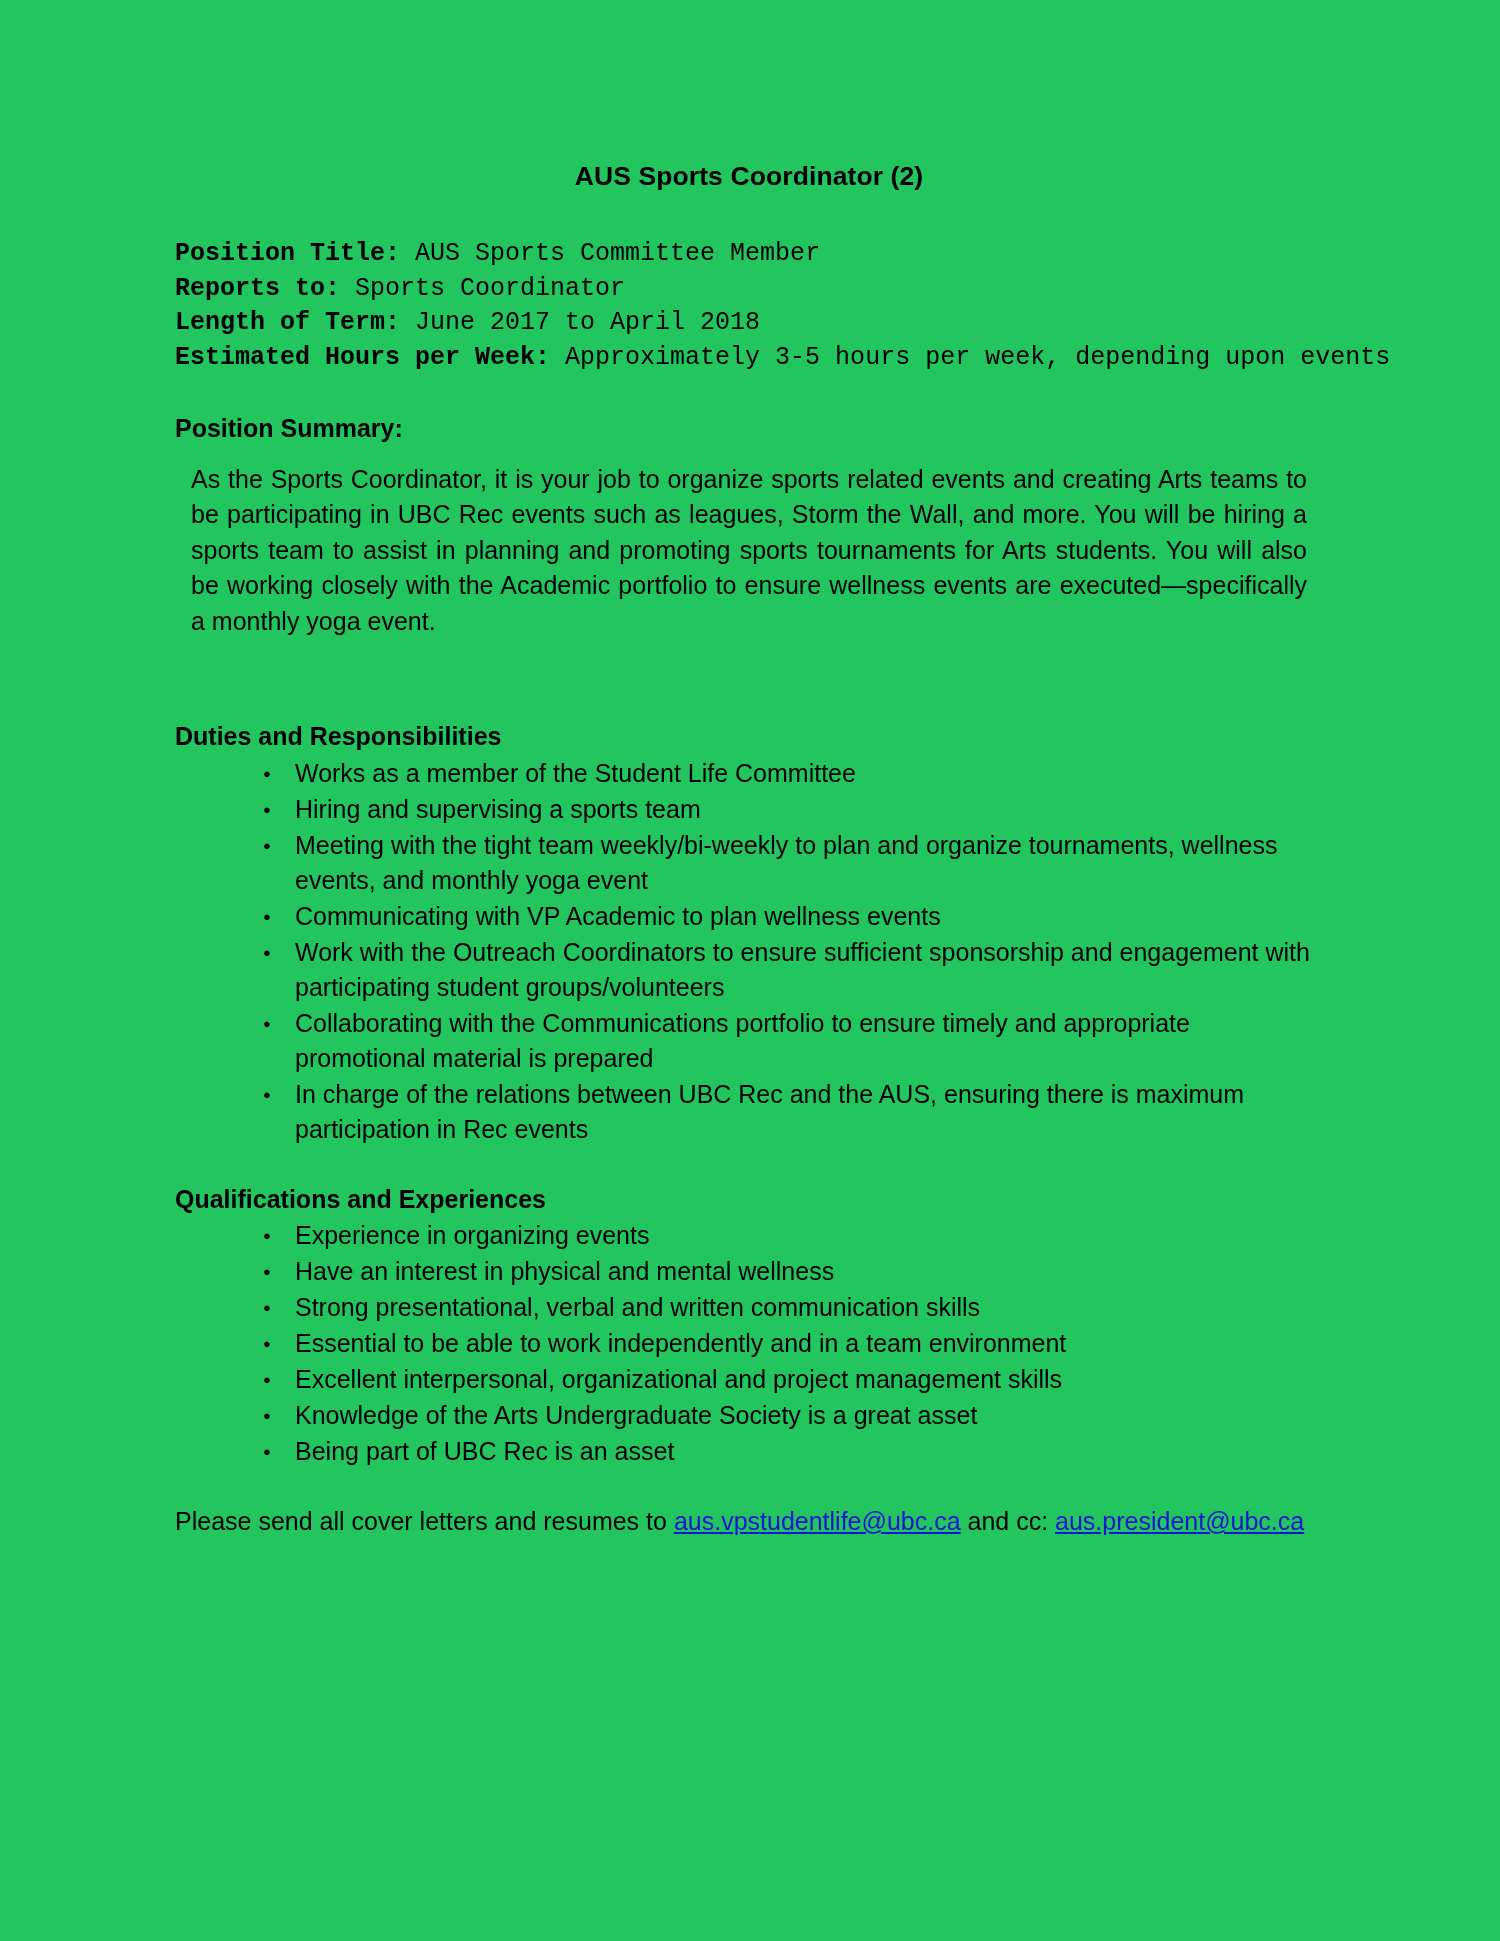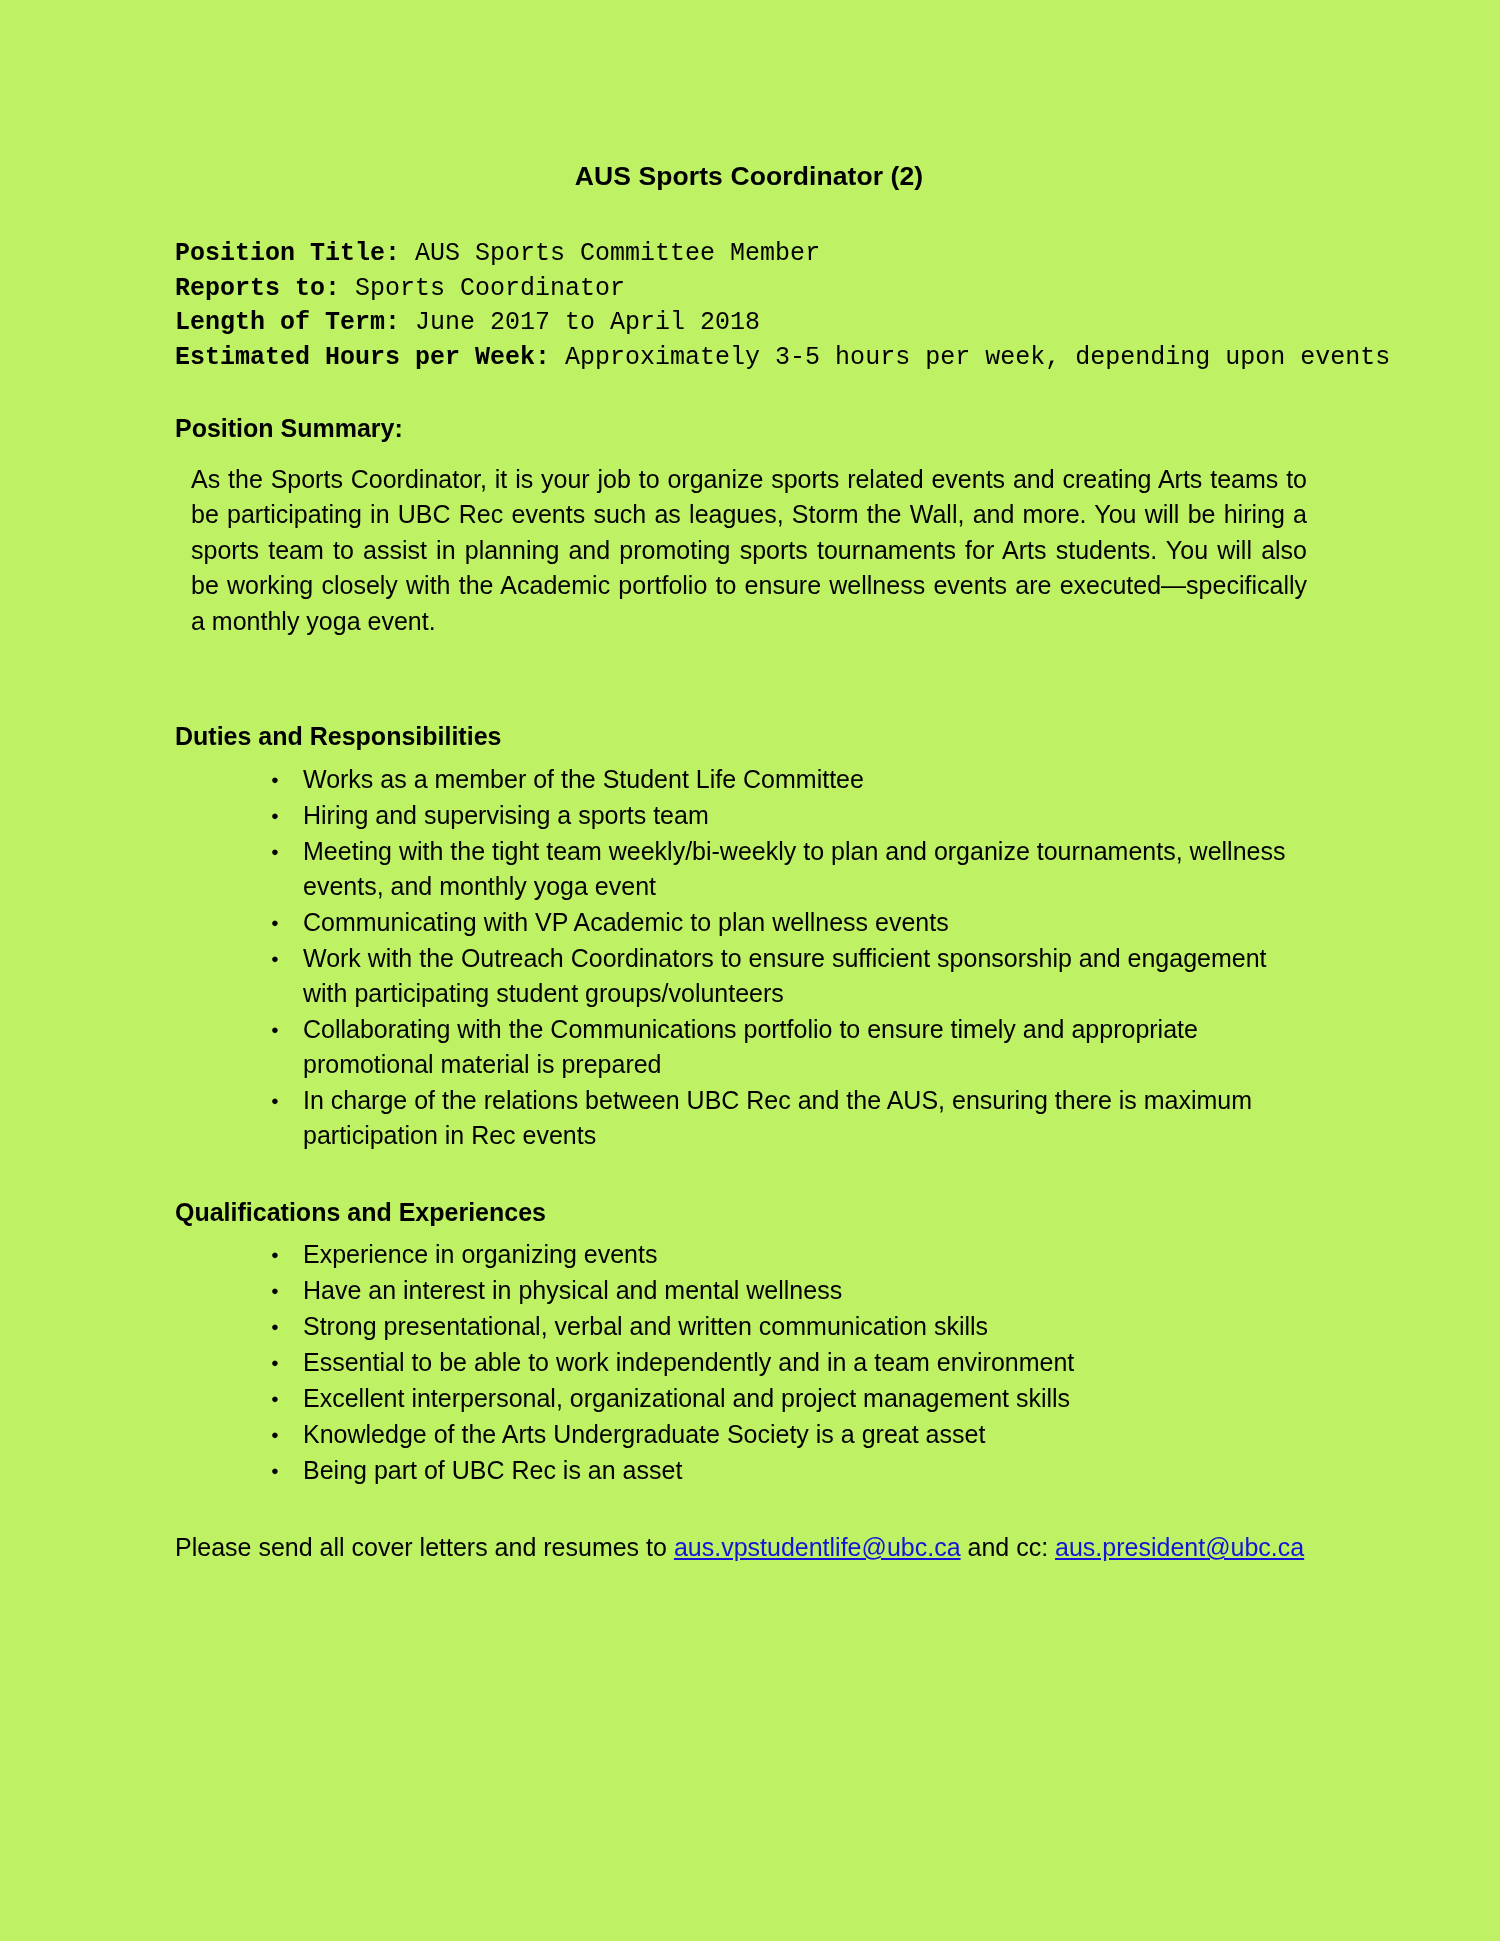--- a/index.html
+++ b/index.html
@@ -12,21 +12,21 @@
     height: 1941px;
     font-family: "Liberation Sans", sans-serif;
     color: #000000;
     -webkit-font-smoothing: antialiased;
   }
 
   .page {
     position: relative;
     width: 1500px;
     height: 1941px;
-    background: #bef264;
+    background: #22c55e;
     box-sizing: border-box;
     padding: 0;
     overflow: hidden;
   }
 
   .doc-body {
     position: absolute;
     left: 175px;
     top: 160px;
     width: 1148px;
@@ -67,21 +67,21 @@
     line-height: 1.42;
     text-align: justify;
     text-justify: inter-word;
     margin: 16px;
   }
 
   .gap-lg { height: 64px; }
   .gap-md { height: 34px; }
 
   ul.bullets {
-    margin: 8px;
+    margin: 0;
     padding: 0 0 0 88px;
     list-style: none;
   }
   ul.bullets > li {
     position: relative;
     font-size: 25px;
     line-height: 1.40;
     margin: 0 0 1px 0;
     padding-left: 32px;
   }

